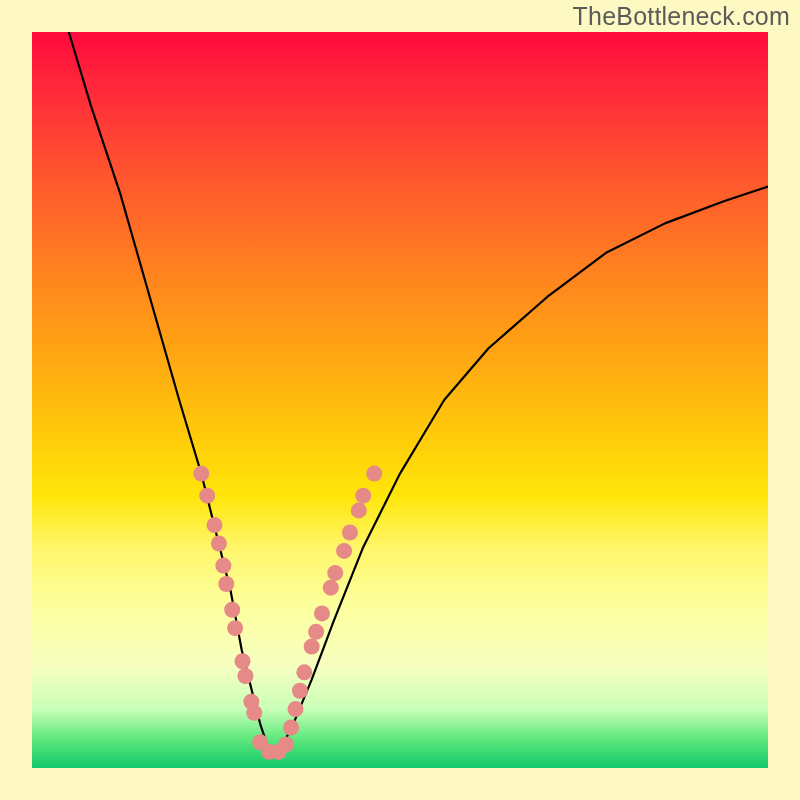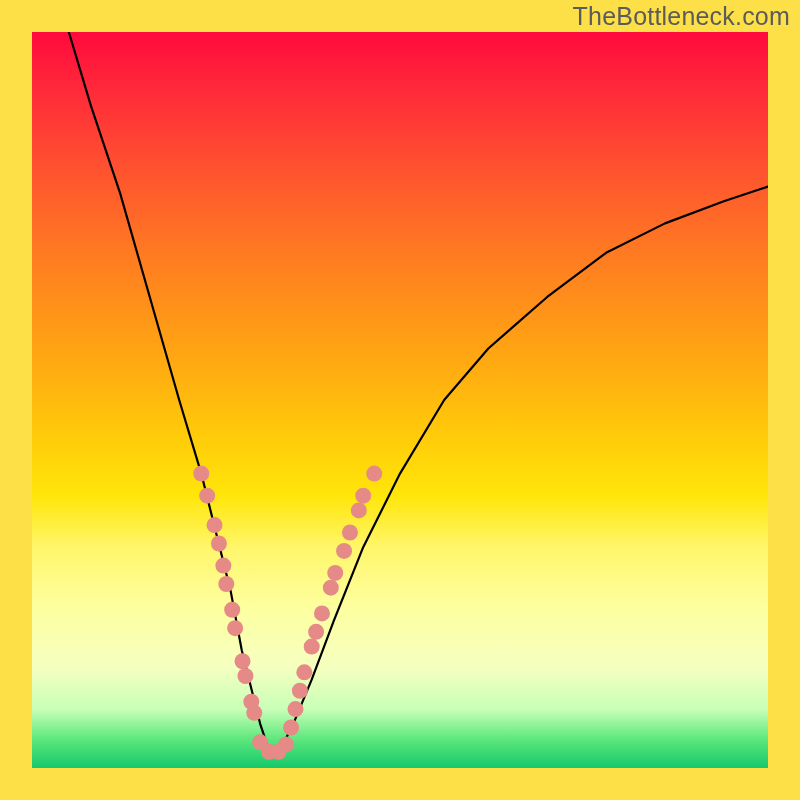--- a/index.html
+++ b/index.html
@@ -8,21 +8,21 @@
     width: 800px;
     height: 800px;
     overflow: hidden;
     background: #000;
     font-family: Arial, Helvetica, sans-serif;
   }
   .frame {
     position: relative;
     width: 800px;
     height: 800px;
-    background: #fde047;
+    background: #fef9c3;
   }
   .plot-area {
     position: absolute;
     left: 32px;
     top: 32px;
     width: 736px;
     height: 736px;
     background: linear-gradient(to bottom,
       #ff0a3c 0%,
       #ff2a3a 8%,

